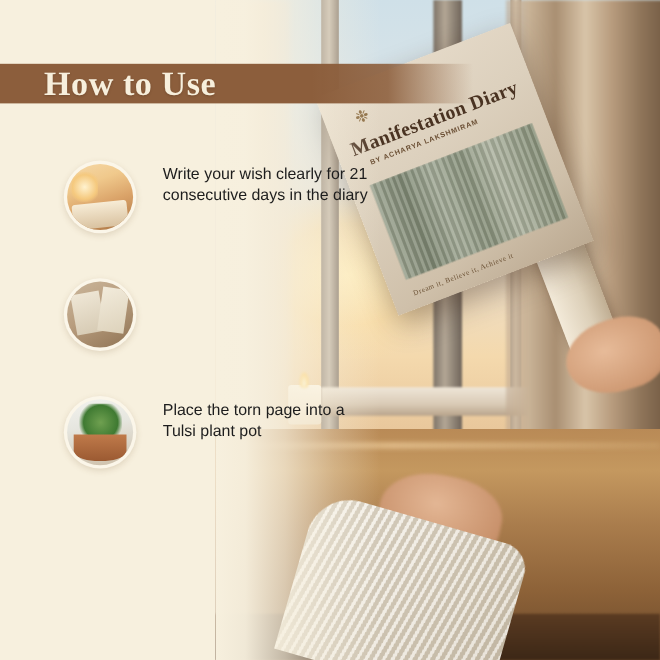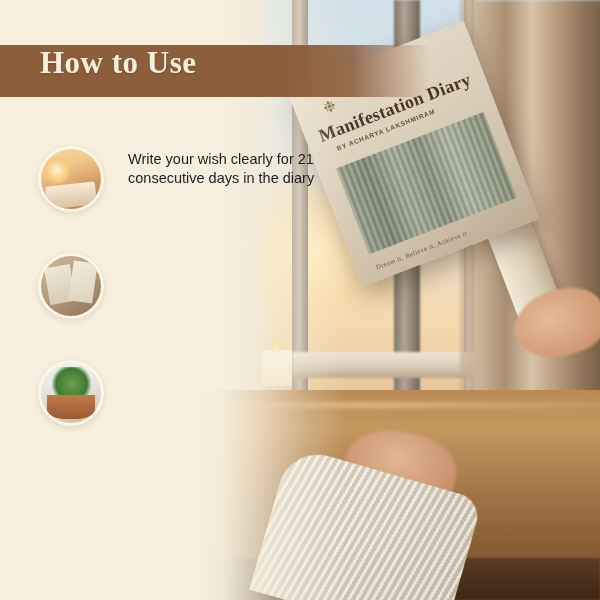--- a/index.html
+++ b/index.html
@@ -135,35 +135,35 @@
     border-radius:2px; filter:blur(0.5px);
   }
   
   .photo-fade{
     position:absolute; left:0; top:0; width:150px; height:100%;
     background:linear-gradient(90deg,#F7F0DE 0%,rgba(247,240,222,0.96) 18%,rgba(247,240,222,0.72) 42%,rgba(247,240,222,0.30) 72%,rgba(247,240,222,0) 100%);
   }
 
   
   .banner{
-    position:absolute; left:0; top:45px; width:430px; height:52px;
+    position:absolute; left:0; top:58px; width:430px; height:36px;
     background:linear-gradient(90deg,#8C5E3C 0%,#8C5E3C 66%,rgba(140,94,60,0.88) 82%,rgba(140,94,60,0) 100%);
     display:flex; 
   }
   .banner-title{
     margin-left:40px;
     font-family:"Liberation Serif", serif; font-weight:700; font-style:normal;
     font-size:31px; color:#F7EFDC; letter-spacing:0.5px;
     text-shadow:0 1px 2px rgba(60,36,20,0.3);
   }
 
   
   .steps{ position:absolute; left:0; top:140px; width:340px; }
   .step{
-    display:flex; align-items:flex-start; height:107px;
+    display:flex; align-items:flex-start; height:107px;padding-left:20px;
   }
   .thumb-wrap{
     width:66px; height:66px; margin-left:38px; margin-top:6px; flex:0 0 66px;
     border-radius:50%; padding:3px; background:#FBF6E9;
     box-shadow:0 2px 6px rgba(120,90,50,0.18);
   }
   .thumb{ width:100%; height:100%; border-radius:50%; overflow:hidden; position:relative; }
 
   
   .t1{ background:linear-gradient(160deg,#f6d9a8 0%,#f0c98c 30%,#d9a167 60%,#a87444 100%); }
@@ -250,17 +250,18 @@
     <div class="step">
       <div class="thumb-wrap">
         <div class="thumb t2"></div>
       </div>
     </div>
 
     <div class="step">
       <div class="thumb-wrap">
         <div class="thumb t3"></div>
       </div>
+      <div class="step-text">Place the torn page into a Tulsi plant pot</div>
     </div>
 
 
   </div>
 </div>
 
 </body></html>

